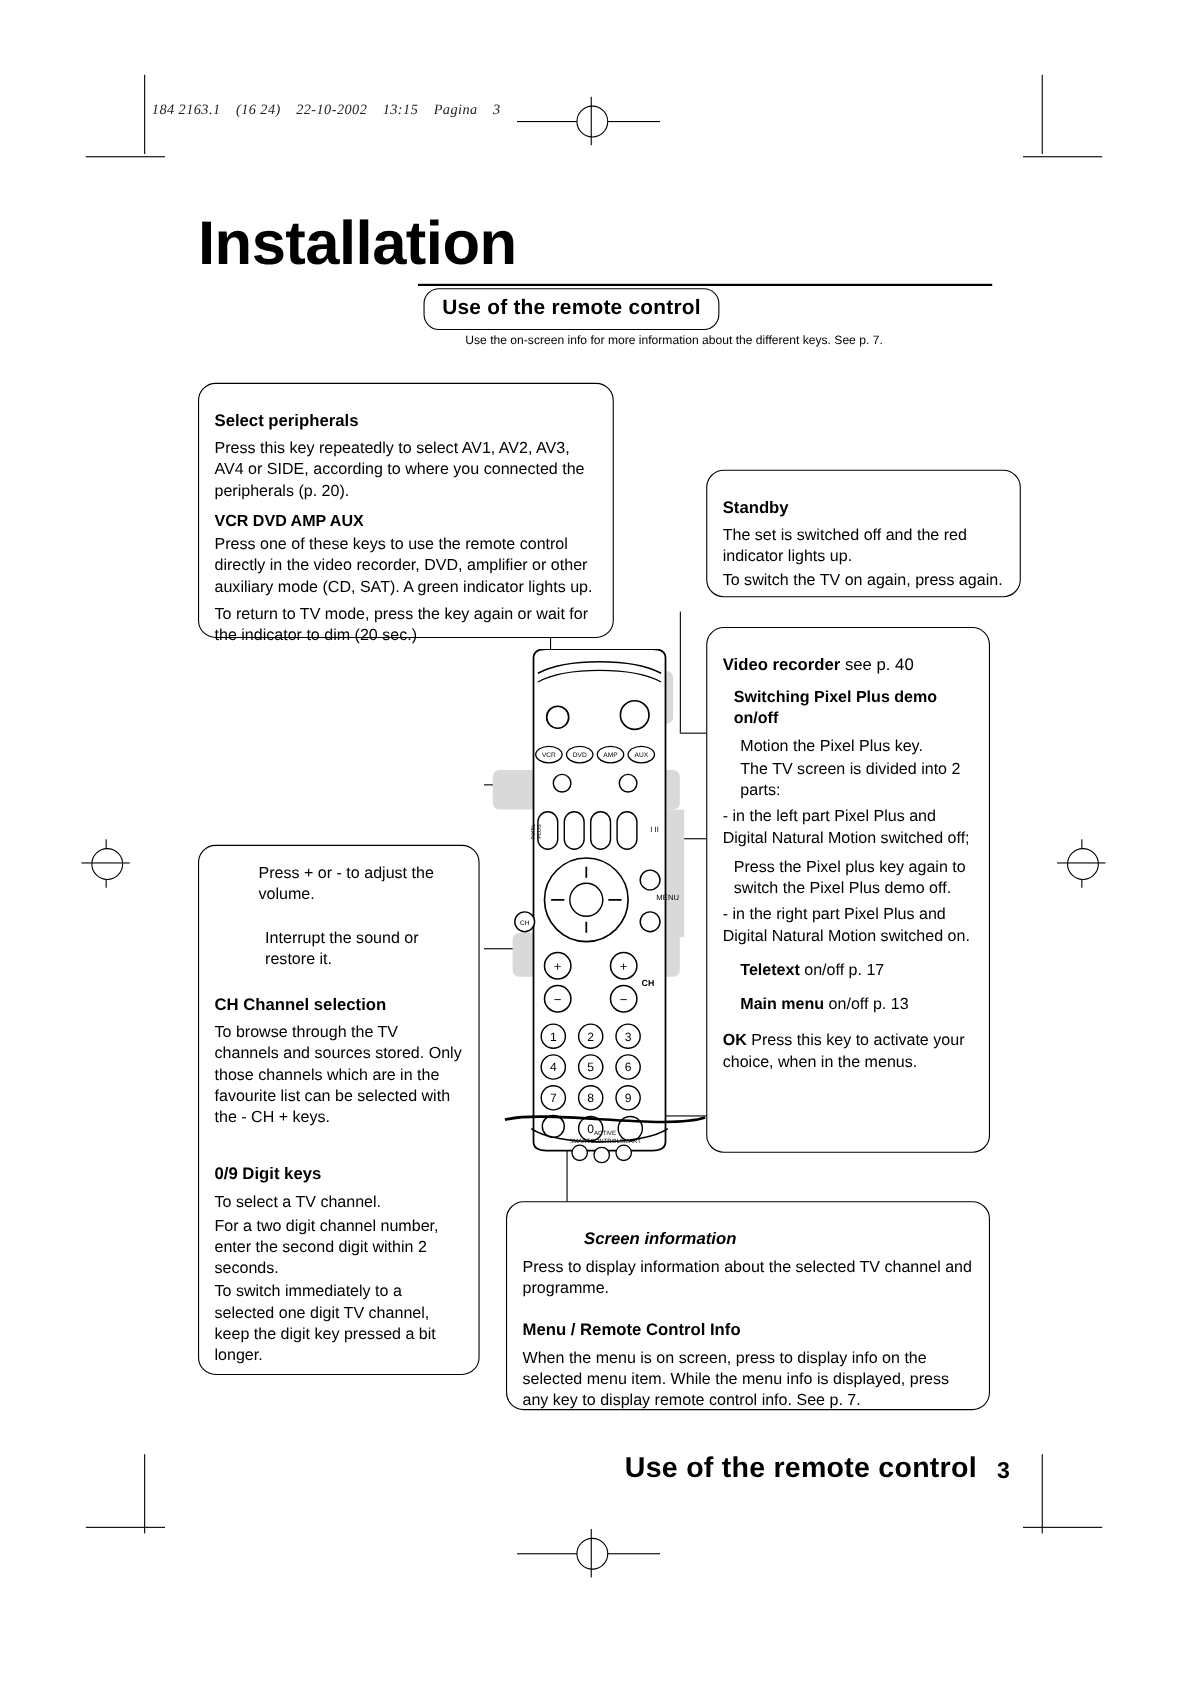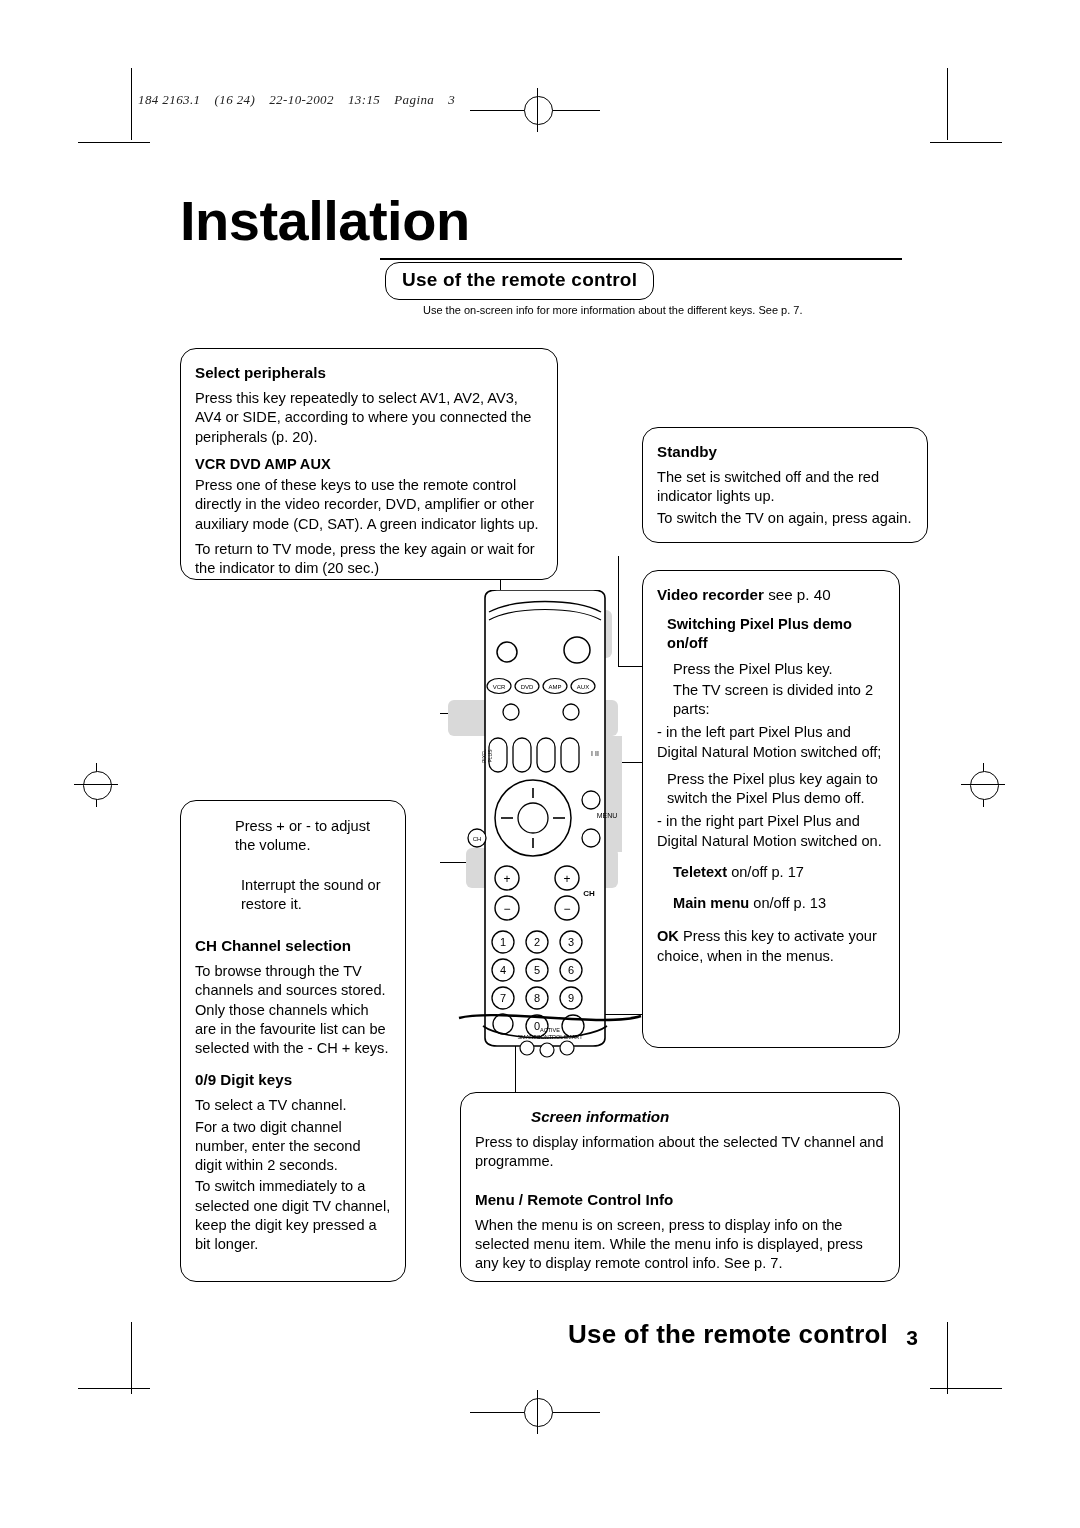--- a/index.html
+++ b/index.html
@@ -90,21 +90,21 @@
     margin-left: 31px;
   }
 
   
   .box {
     position: absolute;
     border: 1.4px solid #000;
     border-radius: 16px;
     background: #fff;
     box-sizing: border-box;
-    padding: 12px 14px;
+    padding: 22px 14px;
     font-size: 14.6px;
     line-height: 1.32;
   }
   .box h4 {
     margin: 2px 0 6px 0;
     font-size: 15.2px;
     font-weight: bold;
   }
   .box p { margin: 0 0 0 0; }
   .box p + p { margin-top: 2px; }
@@ -207,38 +207,38 @@
     <p style="margin-top:6px;">To return to TV mode, press the key again or wait for the indicator to dim (20 sec.)</p>
   </div>
 
   <div class="box" style="left:642px; top:427px; width:286px; height:116px;">
     <h4>Standby</h4>
     <p>The set is switched off and the red indicator lights up.</p>
     <p>To switch the TV on again, press again.</p>
   </div>
 
 
-  <div class="box" style="left:180px; top:800px; width:226px; height:482px; padding-top:16px;">
+  <div class="box" style="left:180px; top:768px; width:256px; height:482px; padding-top:16px;">
     <p style="margin-left:40px;">Press + or - to adjust the volume.</p>
     <p style="margin-top:20px; margin-left:46px;">Interrupt the sound or restore it.</p>
     <h4 style="margin-top:22px;">CH   Channel selection</h4>
     <p>To browse through the TV channels and sources stored. Only those channels which are in the favourite list can be selected with the - CH + keys.</p>
-    <h4 style="margin-top:12px;">0/9   Digit keys</h4>
+    <h4 style="margin-top:32px;">0/9   Digit keys</h4>
     <p>To select a TV channel.</p>
     <p>For a two digit channel number, enter the second digit within 2 seconds.</p>
     <p>To switch immediately to a selected one digit TV channel, keep the digit key pressed a bit longer.</p>
   </div>
 
   <div class="box" style="left:642px; top:570px; width:258px; height:478px;">
     <h4 style="margin-bottom:10px;">
       <span>Video recorder</span>
       <span style="font-weight:normal;">see p. 40</span>
     </h4>
     <p style="font-weight:bold; margin-left:10px;">Switching Pixel Plus demo on/off</p>
-    <p style="margin-top:6px; margin-left:16px;">Press the Pixel Plus key.</p>
+    <p style="margin-top:6px; margin-left:16px;">Motion the Pixel Plus key.</p>
     <p style="margin-left:16px;">The TV screen is divided into 2 parts:</p>
     <p style="margin-top:4px;">- in the left part Pixel Plus and Digital Natural Motion switched off;</p>
     <p style="margin-top:8px; margin-left:10px;">Press the Pixel plus key again to switch the Pixel Plus demo off.</p>
     <p style="margin-top:4px;">- in the right part Pixel Plus and Digital Natural Motion switched on.</p>
     <p style="margin-top:12px; margin-left:16px;">
       <b>Teletext</b>
       <span>on/off  p. 17</span>
     </p>
     <p style="margin-top:12px; margin-left:16px;">
       <b>Main menu</b>

